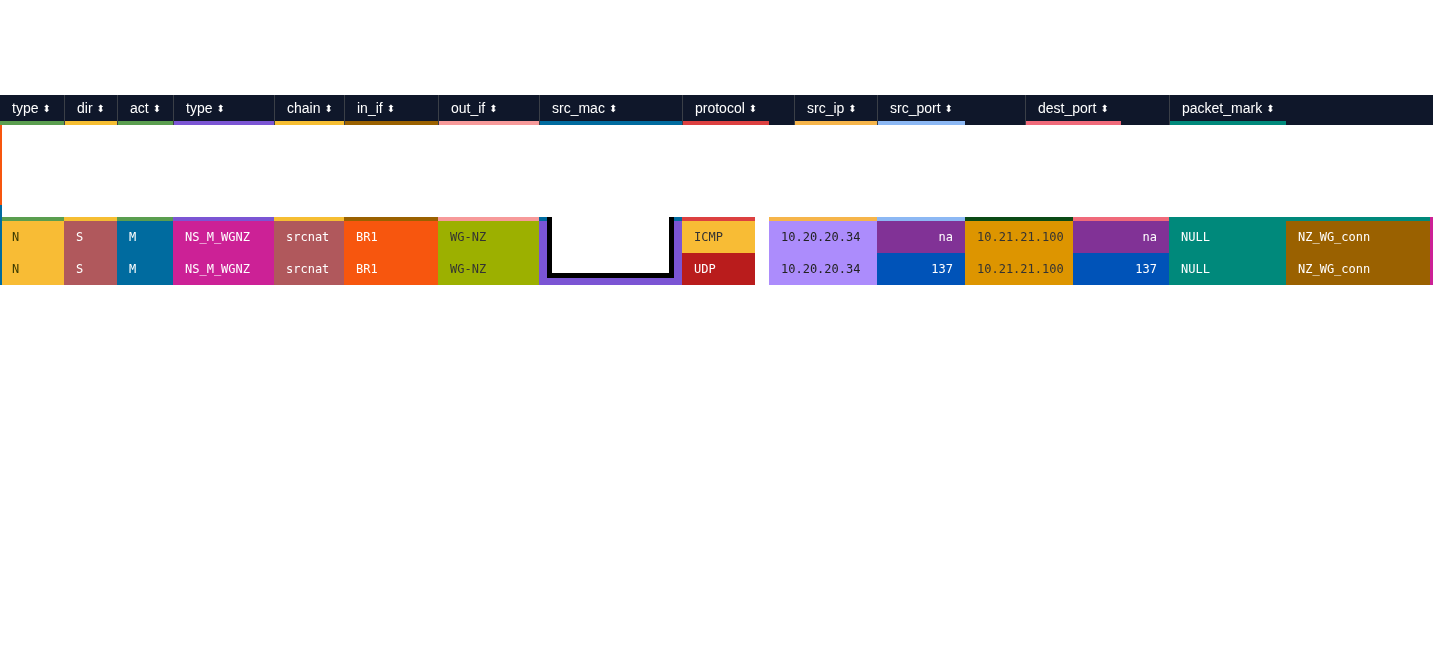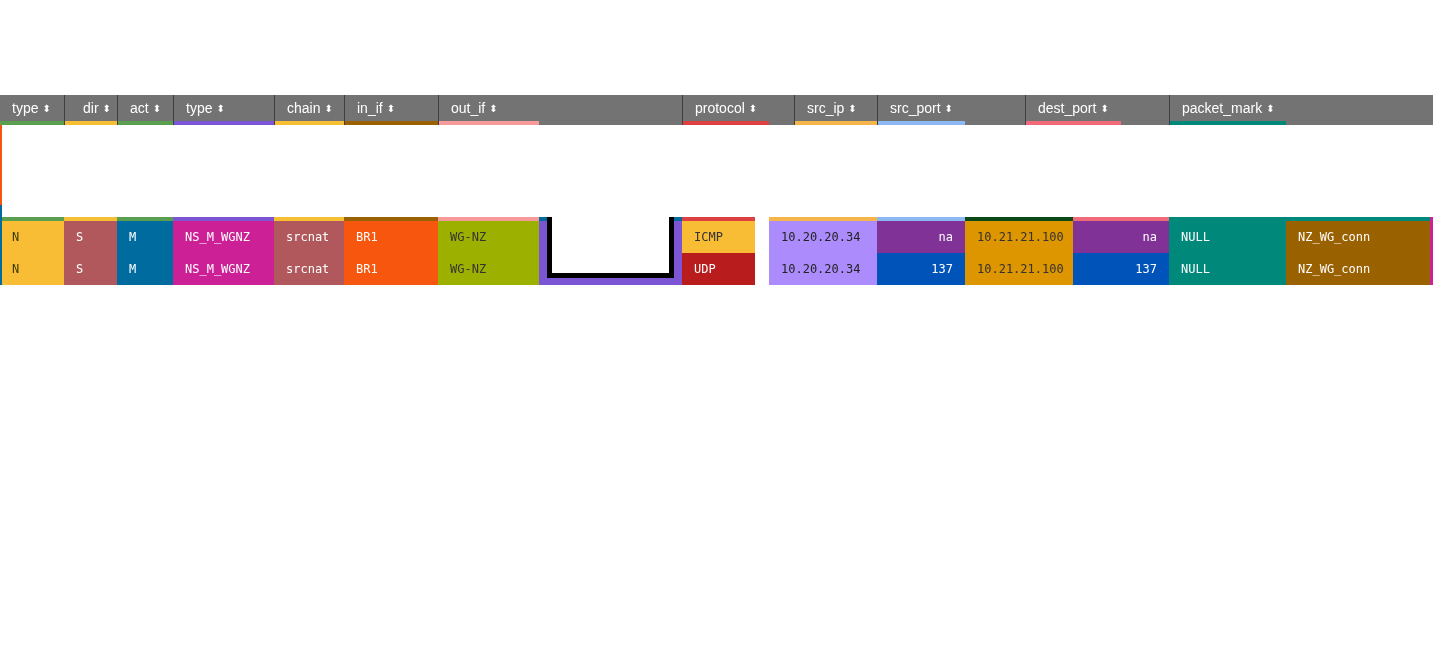--- a/index.html
+++ b/index.html
@@ -1,43 +1,44 @@
 <!DOCTYPE html>
 <html><head>
 <meta charset="utf-8">
 <style>
   html, body { margin:0; padding:0; background:#ffffff; width:1433px; height:648px; overflow:hidden; }
   .wrap { position:absolute; left:0; top:95px; width:1433px; }
-  .hdr { position:absolute; left:0; top:0; height:30px; width:1433px; background:#737373; }
+  .hdr { position:absolute; left:0; top:0; height:30px; width:1433px; background:#0f172a; }
   .hcell { position:absolute; top:0; height:30px; box-sizing:border-box; border-left:1px solid #3a3f47;
     color:#fff; font-family:"Liberation Sans", sans-serif; font-size:14px; line-height:26px; padding-left:12px; white-space:nowrap; }
   .hcell .sort { font-size:10px; margin-left:4px; vertical-align:1px; }
   .hbar { position:absolute; bottom:0; left:0; right:0; height:4px; }
   .body { position:absolute; left:0; top:30px; width:1433px; }
   .empty { position:absolute; top:0; height:92px; left:0; width:1433px; background:#fff; }
   .col { position:absolute; top:92px; height:68px; }
   .ctop { position:absolute; left:0; right:0; top:0; height:4px; }
   .cell { position:absolute; left:0; right:0; height:32px; box-sizing:border-box; padding:0 12px;
     font-family:"DejaVu Sans Mono", monospace; font-size:12px; line-height:32px; white-space:nowrap; }
   .r1 { top:4px; } .r2 { top:36px; }
   .right { text-align:right; }
   .mac-box { position:absolute; left:8px; right:8px; top:0; height:56px; border:5px solid #000; border-top:none; background:#fff; }
 </style>
 </head>
 <body>
 
 <div class="wrap">
   <div class="hdr" id="hdr">
       <div class="hcell" style="left: 0px; width: 64px; border-left: none;"><span>type</span><span class="sort">⬍</span><div class="hbar" style="background: rgb(90, 158, 79);"></div></div>
-      <div class="hcell" style="left: 64px; width: 53px; text-align: center;"><span>dir</span><span class="sort">⬍</span><div class="hbar" style="background: rgb(246, 190, 50);"></div></div>
+      <div class="hcell" style="left: 64px; width: 53px;"><span>dir</span><span class="sort">⬍</span><div class="hbar" style="background: rgb(246, 190, 50);"></div></div>
       <div class="hcell" style="left: 117px; width: 56px;"><span>act</span><span class="sort">⬍</span><div class="hbar" style="background: rgb(90, 158, 79);"></div></div>
       <div class="hcell" style="left: 173px; width: 101px;"><span>type</span><span class="sort">⬍</span><div class="hbar" style="background: rgb(123, 85, 212);"></div></div>
       <div class="hcell" style="left: 274px; width: 70px;"><span>chain</span><span class="sort">⬍</span><div class="hbar" style="background: rgb(246, 190, 50);"></div></div>
       <div class="hcell" style="left: 344px; width: 94px;"><span>in_if</span><span class="sort">⬍</span><div class="hbar" style="background: rgb(154, 97, 0);"></div></div>
       <div class="hcell" style="left: 438px; width: 101px;"><span>out_if</span><span class="sort">⬍</span><div class="hbar" style="background: rgb(247, 154, 154);"></div></div>
+      <div class="hcell" style="left: 539px; width: 143px;"><span>src_mac</span><span class="sort">⬍</span><div class="hbar" style="background: rgb(0, 107, 159);"></div></div>
       <div class="hcell" style="left: 682px; width: 87px;"><span>protocol</span><span class="sort">⬍</span><div class="hbar" style="background: rgb(220, 64, 64);"></div></div>
       <div class="hcell" style="left: 794px; width: 108px;"><span>src_ip</span><span class="sort">⬍</span><div class="hbar" style="background: rgb(246, 181, 74);"></div></div>
       <div class="hcell" style="left: 877px; width: 88px;"><span>src_port</span><span class="sort">⬍</span><div class="hbar" style="background: rgb(140, 184, 244);"></div></div>
       <div class="hcell" style="left: 965px; width: 108px; margin-top: 32px;"><span>dest_ip</span><span class="sort">⬍</span><div class="hbar" style="background: rgb(11, 74, 22);"></div></div>
       <div class="hcell" style="left: 1025px; width: 96px;"><span>dest_port</span><span class="sort">⬍</span><div class="hbar" style="background: rgb(240, 106, 122);"></div></div>
       <div class="hcell" style="left: 1169px; width: 117px;"><span>packet_mark</span><span class="sort">⬍</span><div class="hbar" style="background: rgb(0, 137, 123);"></div></div>
     </div>
   <div class="body" id="tbody">
     <div class="empty"></div>
   <div class="col" style="left: 0px; width: 64px;">

